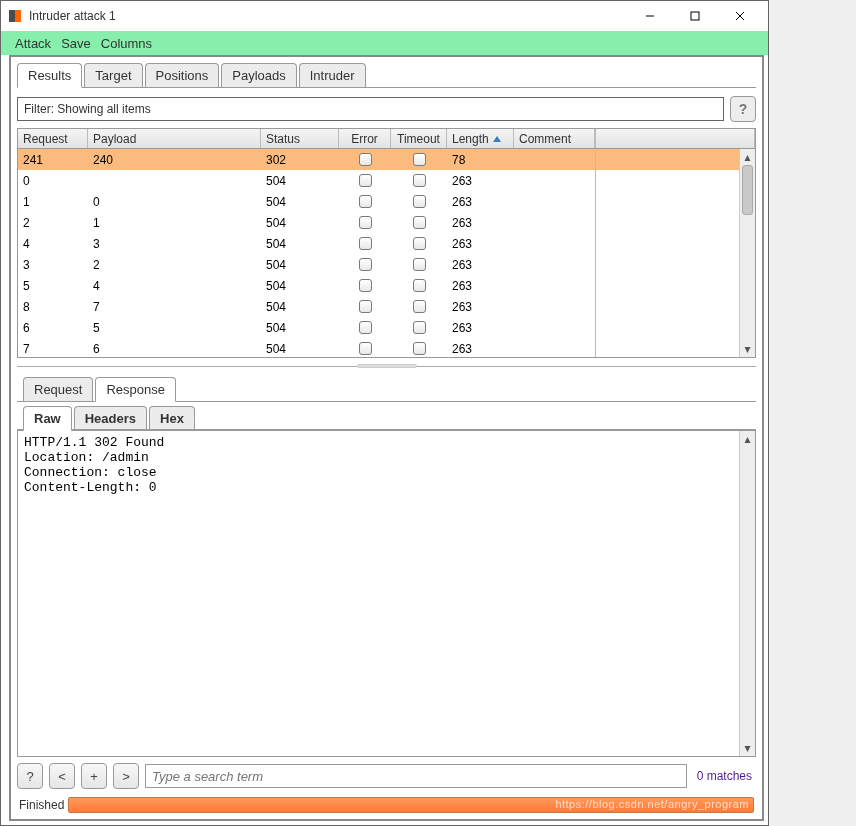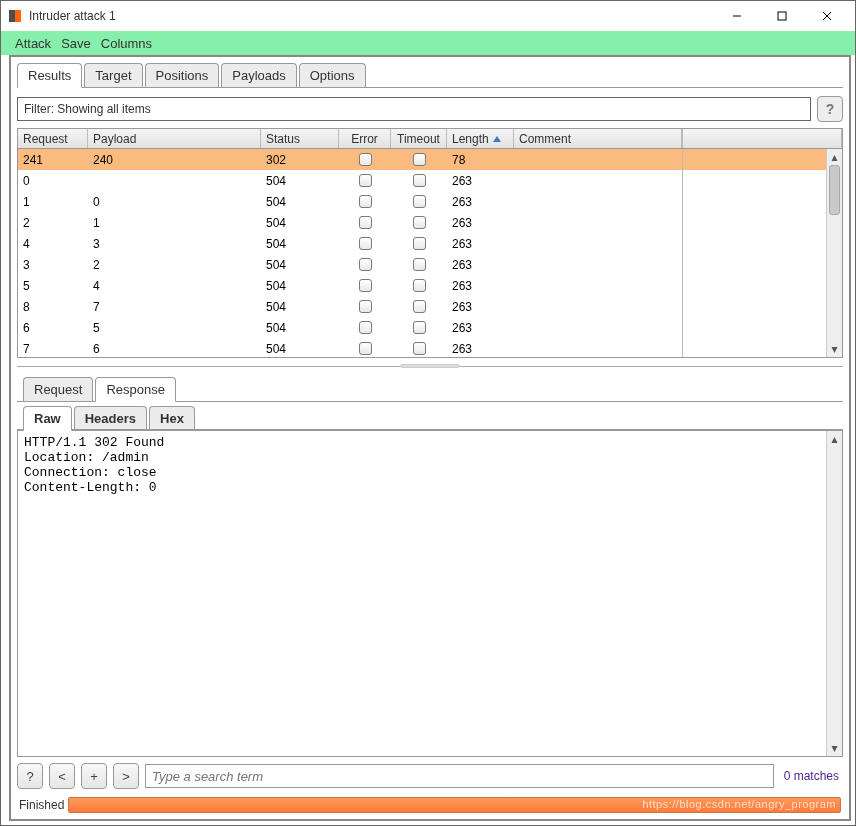--- a/index.html
+++ b/index.html
@@ -1,17 +1,17 @@
 <!DOCTYPE html>
 <html><head>
 <meta charset="utf-8">
 <style>
 * { box-sizing: border-box; margin: 0; padding: 0; font-family: Tahoma, Arial, sans-serif; font-size: 12px; }
 body { background: #f0f0f0; width: 856px; height: 826px; overflow: hidden; position: relative; }
-.outer-frame { background: #fff; border: 1px solid #666; width: 856px; height: 826px; display: flex; flex-direction: column; }
+.outer-frame { background: #fff; border: 1px solid #666; width: 769px; height: 826px; display: flex; flex-direction: column; }
 .titlebar { height: 30px; background: #fff; display: flex; align-items: center; padding: 0 6px; }
 .titlebar .app-icon { width: 16px; height: 16px; margin-right: 6px; display:flex;align-items:center;justify-content:center;}
 .titlebar .title { flex: 1; font-size: 12px; color: #333; }
 .titlebar .win-btn { width: 45px; height: 30px; display: flex; align-items: center; justify-content: center; color: #222; }
 .titlebar .win-btn svg { width: 10px; height: 10px; }
 .menubar { height: 24px; display: flex; align-items: center; padding: 0 14px; gap: 10px; background: #86efac; }
 .menubar span { font-size: 13px; color: #333; }
 .inner-border { border: 2px solid #888; margin: 0 4px 4px 8px; flex: 1; display:flex; flex-direction:column; background:#fff; position:relative; }
 .tab-row { display: flex; padding: 6px 6px 0 6px; }
 .tab { border: 1px solid #999; border-bottom: none; padding: 4px 10px; background: #ececec; border-radius: 4px 4px 0 0; margin-right: 2px; font-size: 13px; color:#333; }
@@ -96,21 +96,21 @@
     <span>Columns</span>
   </div>
 
   <div class="inner-border">
 
     <div class="tab-row">
       <div class="tab active">Results</div>
       <div class="tab">Target</div>
       <div class="tab">Positions</div>
       <div class="tab">Payloads</div>
-      <div class="tab">Options</div>
+      <div class="tab">Intruder</div>
     </div>
     <div class="tab-underline"></div>
 
     <div class="filter-row">
       <div class="filter-box">
         <span>Filter: Showing all items</span>
       </div>
       <div class="help-btn">?</div>
     </div>
 

